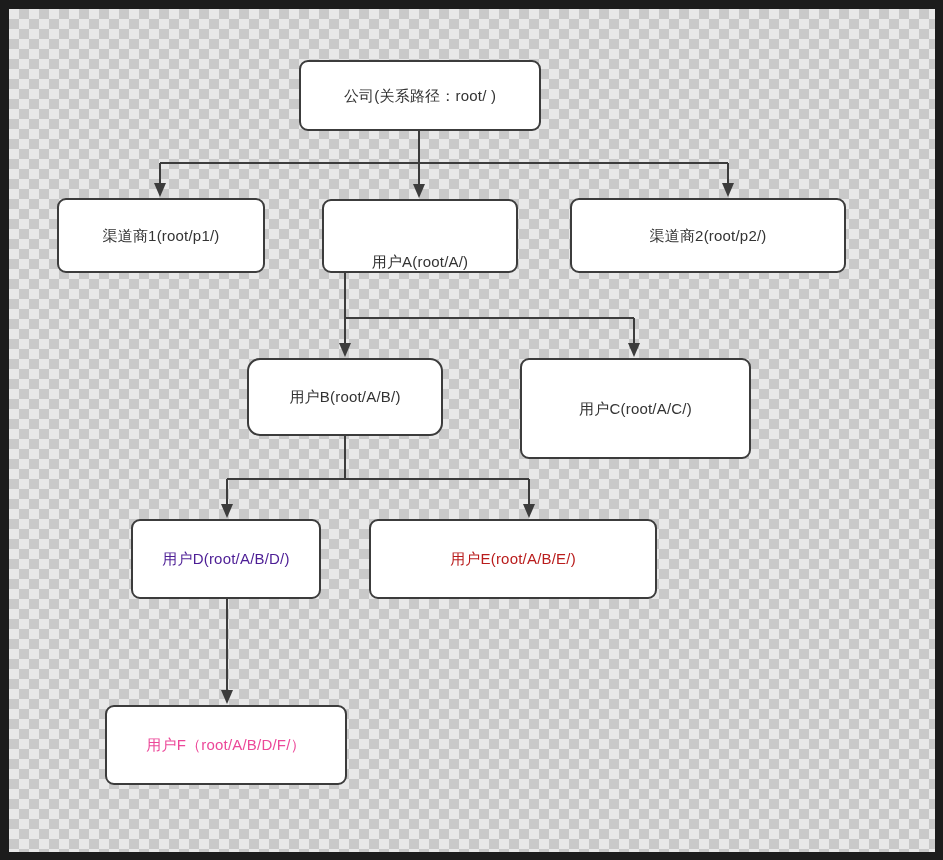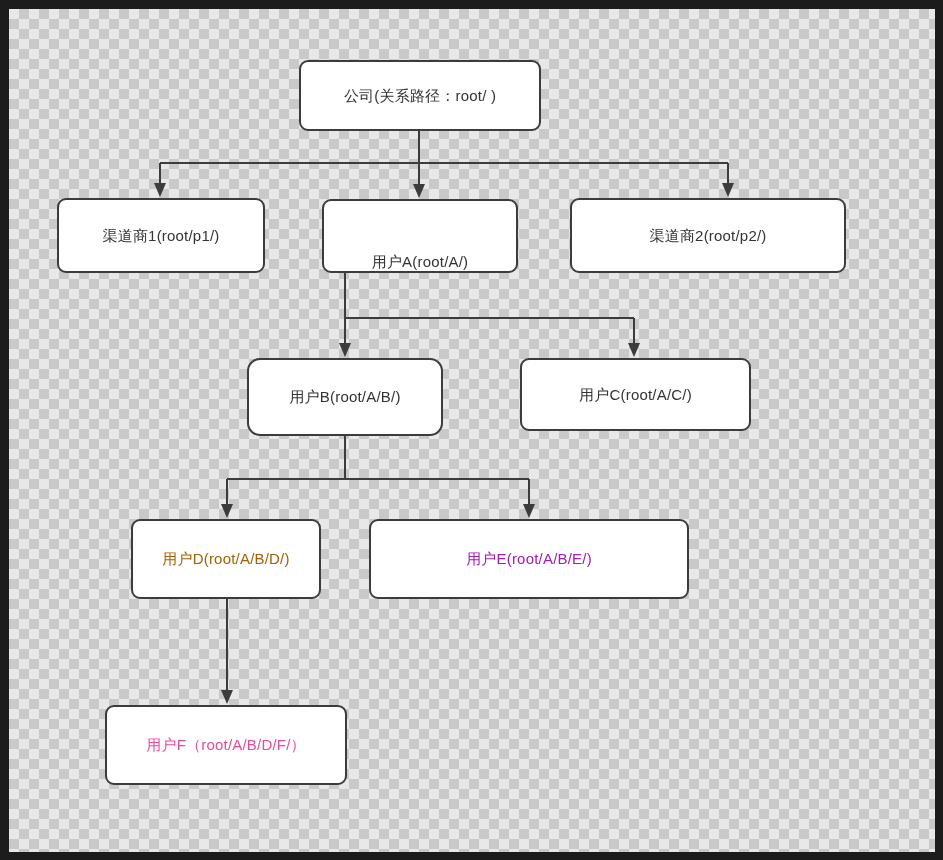--- a/index.html
+++ b/index.html
@@ -108,27 +108,27 @@
         </div>
         <div class="node" style="left: 313px; top: 190px; width: 196px; height: 74px; background: rgb(255, 255, 255); border-color: rgb(60, 60, 60); color: rgb(51, 51, 51); align-items: flex-end;">
           <span>用户A(root/A/)</span>
         </div>
         <div class="node" style="left: 561px; top: 189px; width: 276px; height: 75px; background: rgb(255, 255, 255); border-color: rgb(60, 60, 60); color: rgb(51, 51, 51);">
           <span>渠道商2(root/p2/)</span>
         </div>
         <div class="node" style="left: 238px; top: 349px; width: 196px; height: 78px; background: rgb(255, 255, 255); border-color: rgb(60, 60, 60); color: rgb(51, 51, 51); border-radius: 13px;">
           <span>用户B(root/A/B/)</span>
         </div>
-        <div class="node" style="left: 511px; top: 349px; width: 231px; height: 73px; background: rgb(255, 255, 255); border-color: rgb(60, 60, 60); color: rgb(51, 51, 51);">
+        <div class="node" style="left: 511px; top: 349px; width: 231px; height: 101px; background: rgb(255, 255, 255); border-color: rgb(60, 60, 60); color: rgb(51, 51, 51);">
           <span>用户C(root/A/C/)</span>
         </div>
-        <div class="node" style="left: 122px; top: 510px; width: 190px; height: 80px; background: rgb(255, 255, 255); border-color: rgb(60, 60, 60); color: #a16207;">
+        <div class="node" style="left: 122px; top: 510px; width: 190px; height: 80px; background: rgb(255, 255, 255); border-color: rgb(60, 60, 60); color: #4c1d95;">
           <span>用户D(root/A/B/D/)</span>
         </div>
-        <div class="node" style="left: 360px; top: 510px; width: 320px; height: 80px; background: rgb(255, 255, 255); border-color: rgb(60, 60, 60); color: #a21caf;">
+        <div class="node" style="left: 360px; top: 510px; width: 288px; height: 80px; background: rgb(255, 255, 255); border-color: rgb(60, 60, 60); color: #b91c1c;">
           <span>用户E(root/A/B/E/)</span>
         </div>
         <div class="node" style="left: 96px; top: 696px; width: 242px; height: 80px; background: rgb(255, 255, 255); border-color: rgb(60, 60, 60); color: #ec4899;">
           <span>用户F（root/A/B/D/F/）</span>
         </div>
       </div>
 
   </div>
 </div>
 

